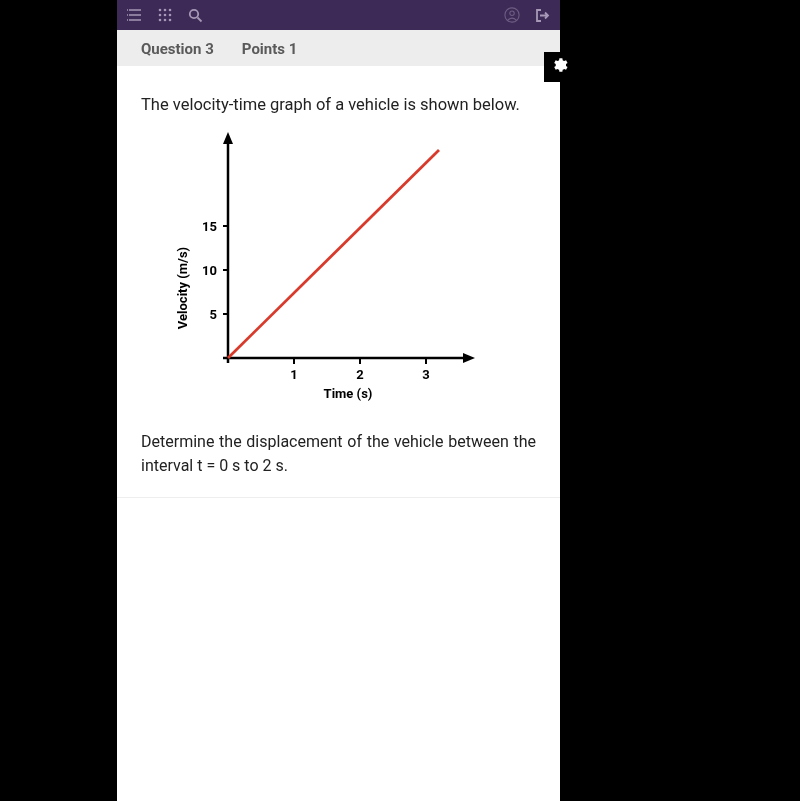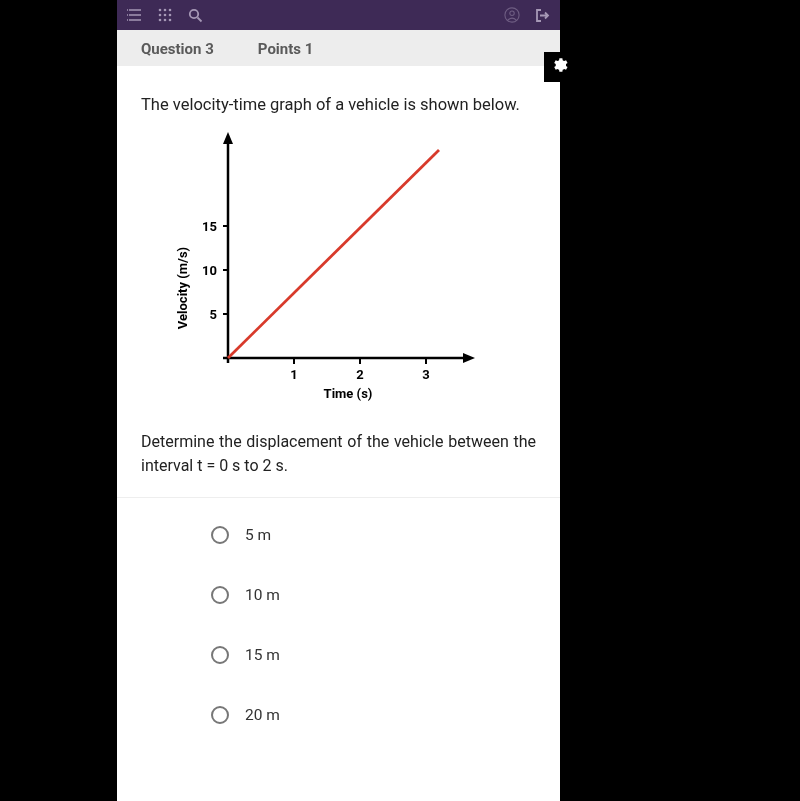--- a/index.html
+++ b/index.html
@@ -29,21 +29,21 @@
       padding: 0 10px;
       color: #b8a9c7;
       gap: 14px;
     }
     .topbar .spacer { flex: 1; }
     .topbar-icon { width: 16px; height: 16px; display: flex; align-items: center; justify-content: center; opacity: 0.75; }
     .header-row {
       display: flex;
       align-items: center;
       padding: 10px 24px 8px 24px;
-      gap: 44px;
+      gap: 28px;
       color: #5a5a5a;
       font-weight: 700;
       font-size: 15px;
       background: rgba(0,0,0,0.07);
     }
     .gear-badge {
       position: absolute;
       right: -14px;
       top: 52px;
       width: 30px;
@@ -203,33 +203,15 @@
 
         <text x="175" y="270" text-anchor="middle" class="axis-label">Time (s)</text>
         <text x="14" y="160" text-anchor="middle" class="axis-label" transform="rotate(-90 14 160)">Velocity (m/s)</text>
       </svg>
     </div>
 
     <p class="qtext2">Determine the displacement of the vehicle between the interval t = 0 s to 2 s.</p>
 
     <div class="divider"></div>
 
-    <div class="options">
-      <label class="option">
-        <span class="radio"></span>
-        <span class="option-label">5 m</span>
-      </label>
-      <label class="option">
-        <span class="radio"></span>
-        <span class="option-label">10 m</span>
-      </label>
-      <label class="option">
-        <span class="radio"></span>
-        <span class="option-label">15 m</span>
-      </label>
-      <label class="option">
-        <span class="radio"></span>
-        <span class="option-label">20 m</span>
-      </label>
-    </div>
   </div>
 
 </div>
 
 </body></html>

